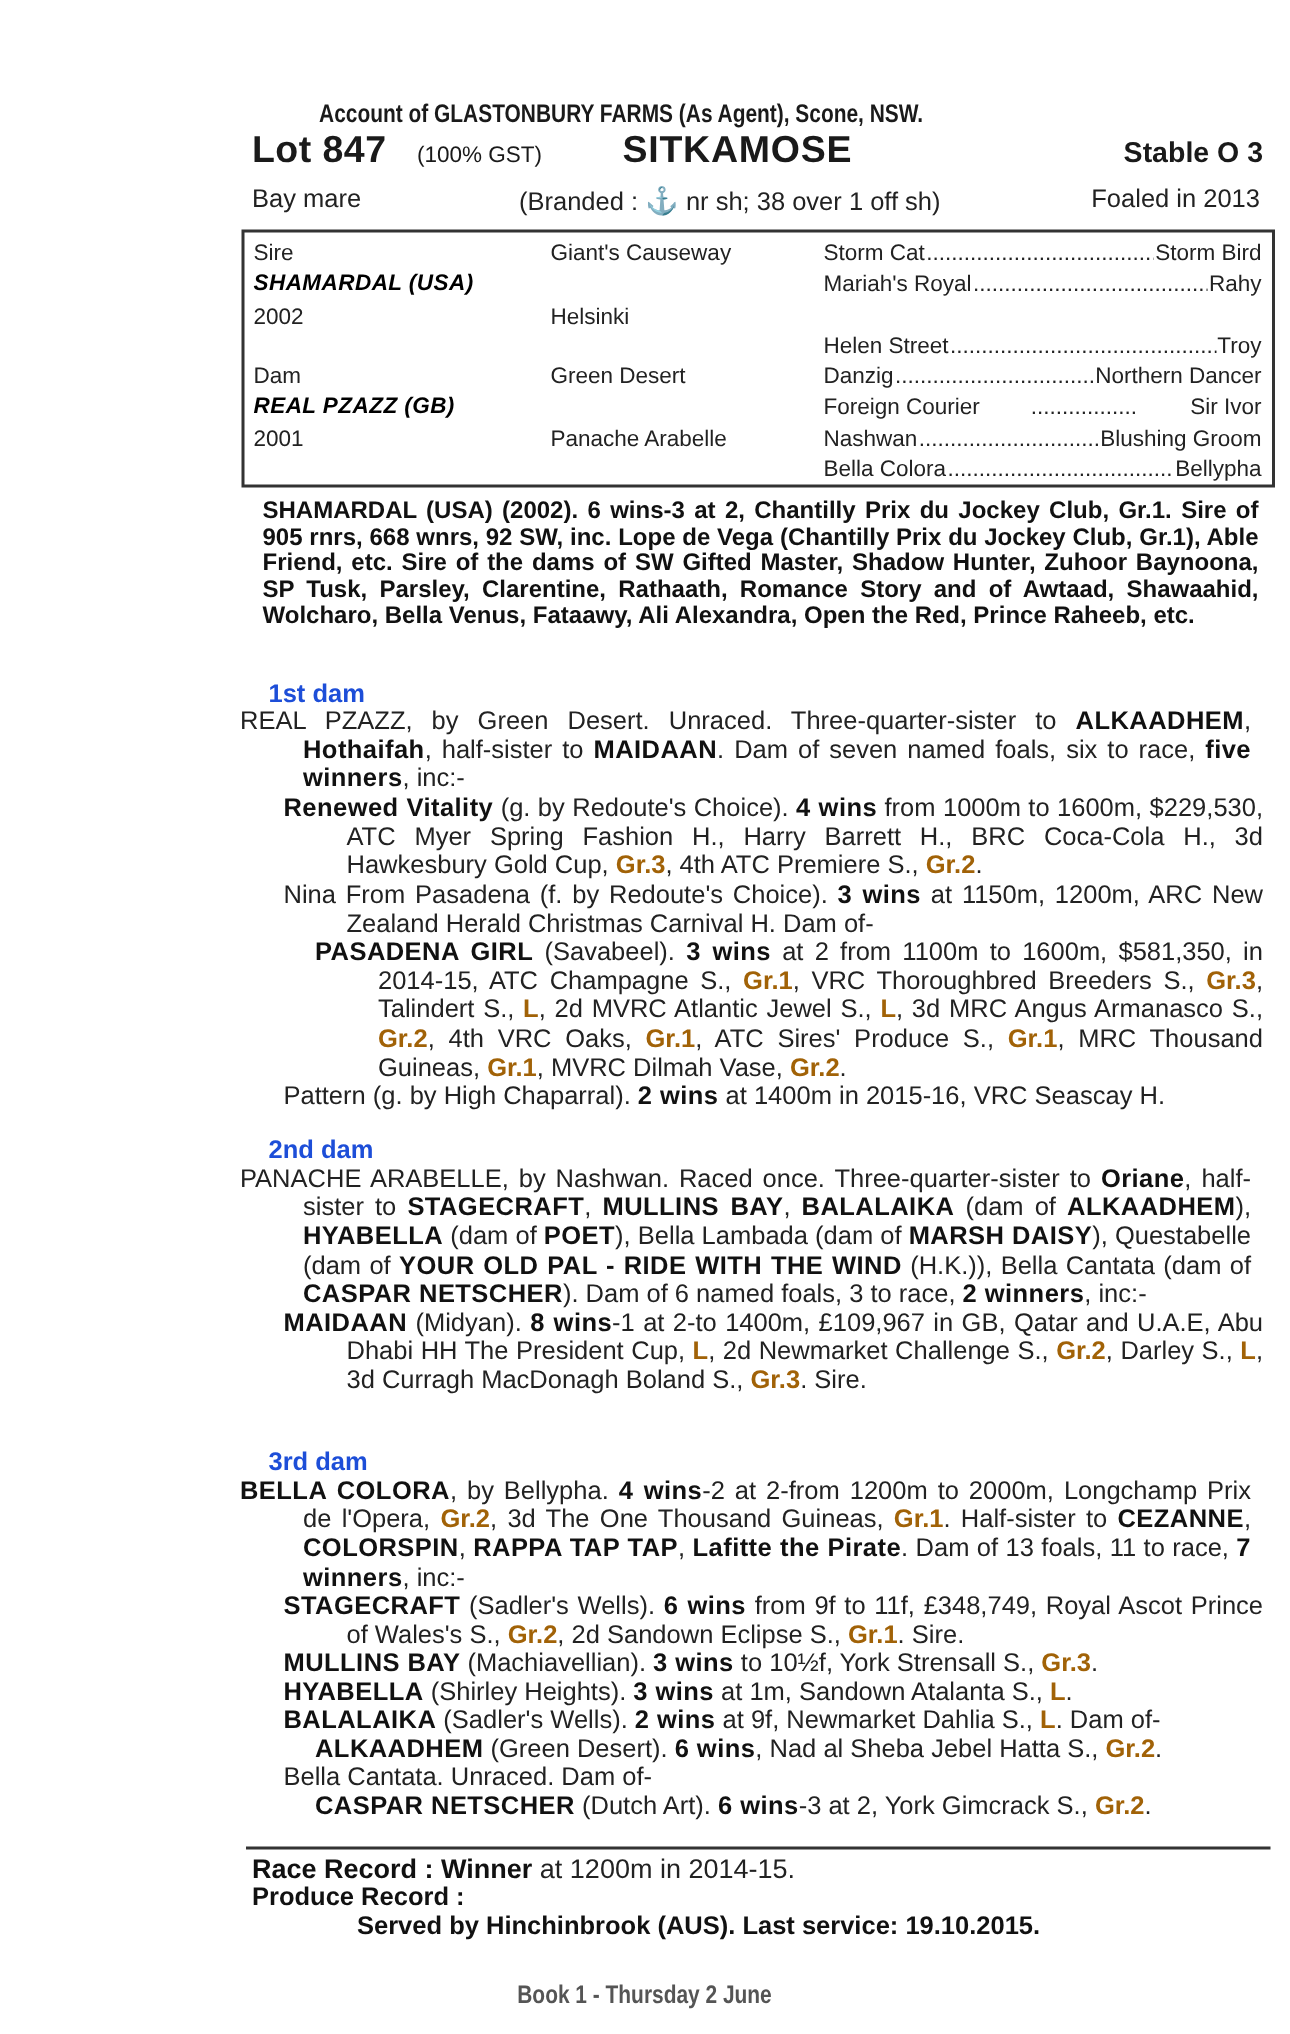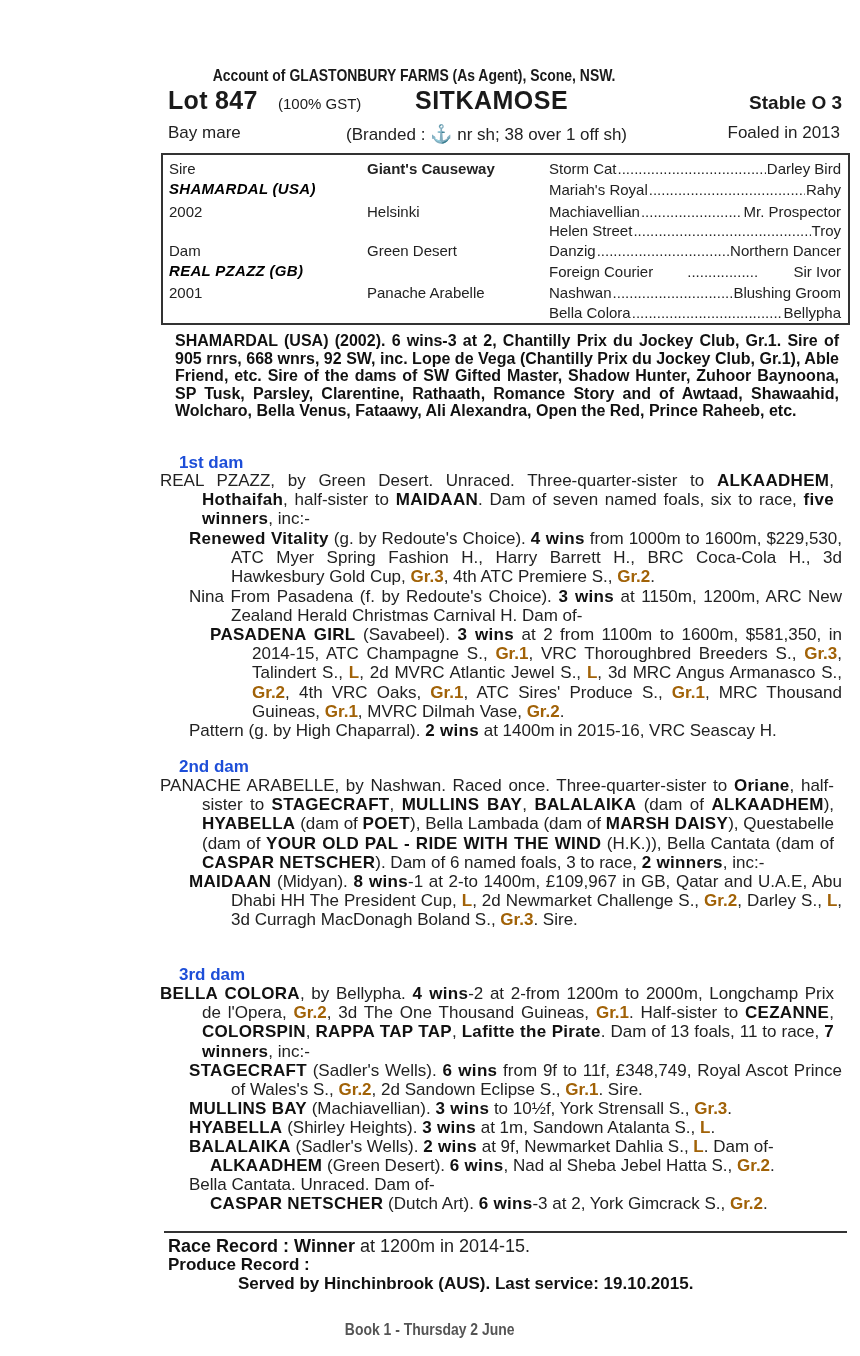--- a/index.html
+++ b/index.html
@@ -63,37 +63,32 @@
   <span id="sex">Bay mare</span>
   <span id="brand"><span>(Branded : </span><span style="font-size:18px;">⚓</span><span> nr sh; 38 over 1 off sh)</span></span>
   <span id="foaled">Foaled in 2013</span>
 </div>
 
 <div id="pedigree" class="abs">
 
   <span class="ped-cell" style="left:6px; top:5px;">Sire</span>
   <span class="ped-cell ped-name" style="left:6px; top:25px;">SHAMARDAL (USA)</span>
   <span class="ped-cell" style="left:6px; top:48px;">2002</span>
-  <span class="ped-cell" style="left:204px; top:5px;font-weight:bold;">Giant's Causeway</span>
+  <span class="ped-cell" style="left:204px; top:5px;">Giant's Causeway</span>
   <span class="ped-cell" style="left:204px; top:48px;">Helsinki</span>
 
   <div class="ped-g3" style="top:5px;text-align:right;">
       <span>Storm Cat</span>
       <span class="dots"></span>
-      <span>Darley Bird</span>
+      <span>Storm Bird</span>
     </div>
   <div class="ped-g3" style="top:26px;">
       <span>Mariah's Royal</span>
       <span class="dots"></span>
       <span>Rahy</span>
-    </div>
-  <div class="ped-g3" style="top:48px;">
-      <span>Machiavellian</span>
-      <span class="dots"></span>
-      <span>Mr. Prospector</span>
     </div>
   <div class="ped-g3" style="top:67px;">
       <span>Helen Street</span>
       <span class="dots"></span>
       <span>Troy</span>
     </div>
 
   <span class="ped-cell" style="left:6px; top:87px;">Dam</span>
   <span class="ped-cell ped-name" style="left:6px; top:107px;">REAL PZAZZ (GB)</span>
   <span class="ped-cell" style="left:6px; top:129px;">2001</span>

